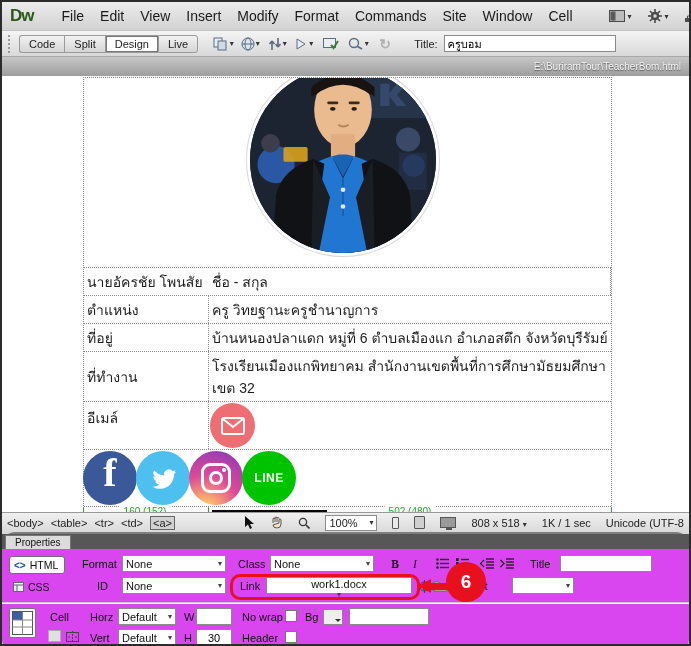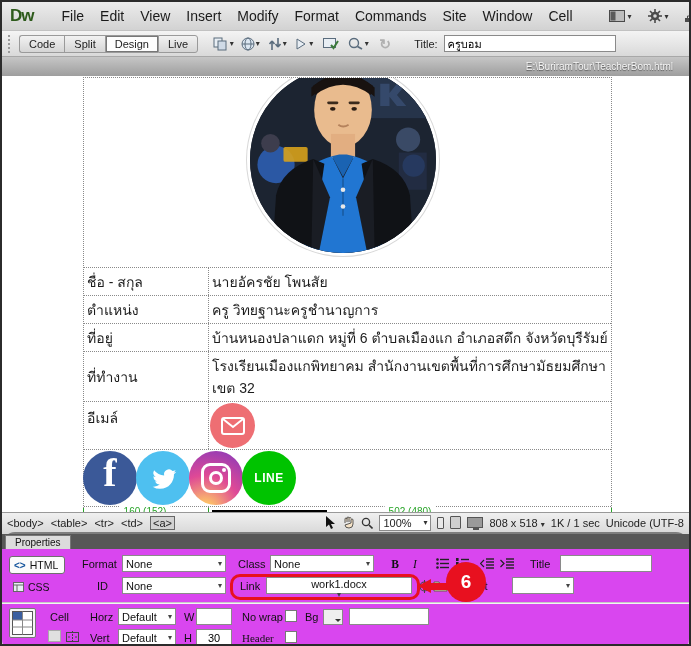--- a/index.html
+++ b/index.html
@@ -27,21 +27,21 @@
   .tbicon { width:24px; height:20px; display:flex; align-items:center; justify-content:center; gap:1px; }
   .tbicon svg { display:block; }
   .refresh-glyph { color:#b0b0b0; font-size:14px; font-weight:bold; }
   .title-label { font-size:11px; color:#222; margin-left:14px; margin-right:3px; }
   .title-input { width:172px; height:17px; border:1px solid #8a8a8a; font-size:11px; padding:0 3px; background:#fff; font-family:"Liberation Sans",sans-serif; }
 
   
   .tabbar { height:19px; background:linear-gradient(#c6c6c6,#9e9e9e); display:flex; align-items:flex-end; position:relative; }
   .doc-tab { display:flex; align-items:center; gap:8px; background:linear-gradient(#fbfbfb,#d9d9d9); border:1px solid #858585; border-bottom:none; border-radius:2px 2px 0 0; font-size:11px; color:#111; padding:2px 9px 2px 9px; margin-left:5px; height:18px; }
   .tab-close { font-size:11px; color:#555; line-height:10px; }
-  .file-path { margin-left:auto; font-size:10px; color:#f5f5f5; text-shadow:0 1px 1px #555; padding-right:16px; align-self:center; white-space:nowrap; }
+  .file-path { margin-left:auto; font-size:10px; color:#f5f5f5; text-shadow:0 1px 1px #555; padding-right:8px; align-self:center; white-space:nowrap; }
 
   
   .design { height:436px; background:#ffffff; position:relative; overflow:hidden; }
   .doc-table { position:absolute; left:81px; top:1px; width:529px; border:1px dotted #8a8a8a; font-size:14px; color:#1c1c1c; }
   .t-row { display:grid; grid-template-columns:125px 1fr; border-top:1px dotted #8a8a8a; }
   .t-cell { padding:3px 2px 2px 3px; min-height:26px; display:flex; align-items:center; }
   .t-cell.lbl { border-right:1px dotted #8a8a8a; }
   .photo-row { height:189px; position:relative; overflow:hidden; }
   .photo-circle { position:absolute; left:163px; top:-14px; width:192px; height:192px; border-radius:50%; border:3px solid #ffffff; box-shadow:0 0 0 1px #d8d8d8; overflow:hidden; background:#1c2431; }
   .photo-circle svg { display:block; width:100%; height:100%; }
@@ -58,21 +58,21 @@
 
   .measure { position:absolute; left:81px; top:430px; width:529px; height:14px; }
   .m-tick { position:absolute; top:2px; width:1px; height:9px; background:#28a428; }
   .m-lab { position:absolute; top:0; font-size:10px; color:#28a428; background:#fff; padding:0 4px; transform:translateX(-50%); }
 
   
   .statusbar { height:20px; display:flex; align-items:center; background:linear-gradient(#f0f0f0,#dadada); border-top:1px solid #999; font-size:11px; color:#222; padding:0 5px; white-space:nowrap; overflow:hidden; }
   .tagsel { display:flex; gap:7px; align-items:center; }
   .tag { color:#222; }
   .tag.sel { border:1px solid #666; background:#d2d2d2; padding:0 2px; }
-  .sb-right { margin-left:auto; display:flex; align-items:center; gap:6px; }
+  .sb-right { margin-left:auto; display:flex; align-items:center; gap:15px; }
   .sb-tool { display:flex; align-items:center; }
   .zoom-box { display:flex; align-items:center; justify-content:space-between; width:52px; height:16px; border:1px solid #8a8a8a; background:#fff; padding:0 3px; font-size:11px; }
   .dev-phone { width:7px; height:12px; border:1px solid #555; border-radius:1px; background:#e8e8e8; }
   .dev-tablet { width:11px; height:13px; border:1px solid #555; border-radius:1px; background:#cfcfcf; }
   .dev-desktop { width:16px; height:11px; border:1px solid #555; background:#9a9a9a; position:relative; }
   .dev-desktop:after { content:""; position:absolute; left:5px; bottom:-3px; width:6px; height:2px; background:#555; }
   .sb-text { font-size:11px; }
 
   
   .props { height:120px; background:#d946ef; border-top:2px solid #7e7e7e; position:relative;border-radius:13px; }
@@ -244,22 +244,22 @@
             <circle cx="100" cy="150" r="2.5" fill="#e8e8e8"></circle>
             <path d="M24 200 L28 138 Q34 110 68 99 L80 104 L66 200 Z" fill="#101216"></path>
             <path d="M176 200 L172 138 Q166 110 132 99 L120 104 L134 200 Z" fill="#101216"></path>
             <path d="M68 99 L86 140 L74 200 L66 200 Z" fill="#1a1d24"></path>
             <path d="M132 99 L114 140 L126 200 L134 200 Z" fill="#1a1d24"></path>
           </svg>
         </div>
       </div>
 
       <div class="t-row">
+        <div class="t-cell">นายอัครชัย โพนสัย</div>
         <div class="t-cell lbl">ชื่อ - สกุล</div>
-        <div class="t-cell">นายอัครชัย โพนสัย</div>
       </div>
       <div class="t-row">
         <div class="t-cell lbl">ตำแหน่ง</div>
         <div class="t-cell">ครู วิทยฐานะครูชำนาญการ</div>
       </div>
       <div class="t-row">
         <div class="t-cell lbl">ที่อยู่</div>
         <div class="t-cell">บ้านหนองปลาแดก หมู่ที่ 6 ตำบลเมืองแก อำเภอสตึก จังหวัดบุรีรัมย์</div>
       </div>
       <div class="t-row">
@@ -499,19 +499,19 @@
             <path d="M4 6 L2 6 M9 6 L11 6" stroke="#444"></path>
           </svg>
       </span>
       <span class="plabel" style="left:88px; top:83px;">Vert</span>
       <div class="pselect" style="left:116px; top:80px; width:58px;">
         <span>Default</span>
           <span class="chev">▾</span>
       </div>
       <span class="plabel" style="left:182px; top:83px;">H</span>
       <input class="pinput" style="left: 194px; top: 80px; width: 36px; text-align: center;" value="30">
-      <span class="plabel" style="left:240px; top:83px;font-family:Liberation Serif, serif;">Header</span>
+      <span class="plabel" style="left:240px; top:83px;">Header</span>
       <span class="checkbox" style="left:283px; top:82px;"></span>
 
     </div>
   </div>
 
 </div>
 
 </body></html>

